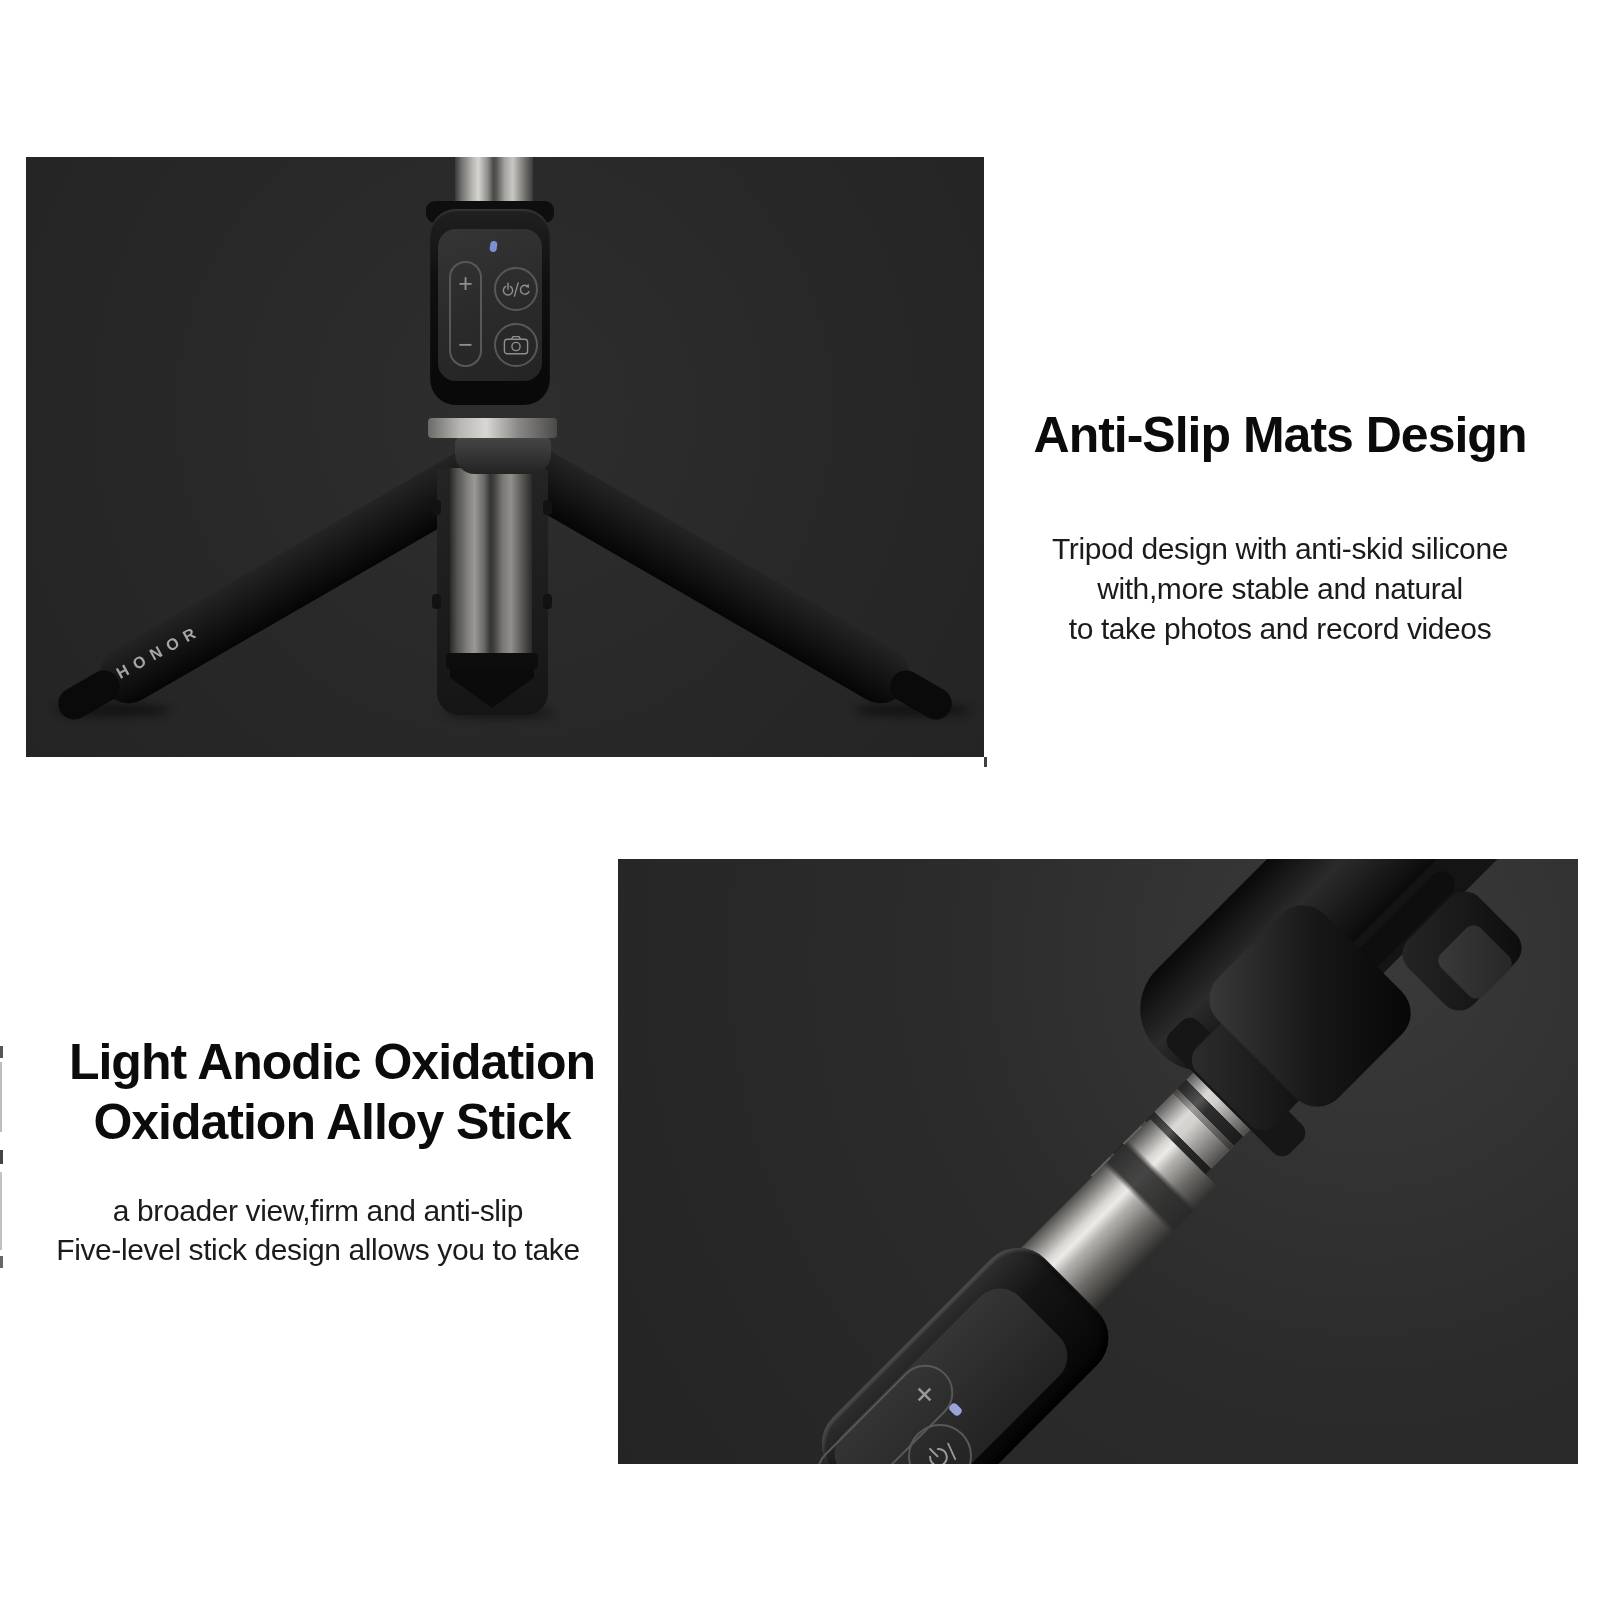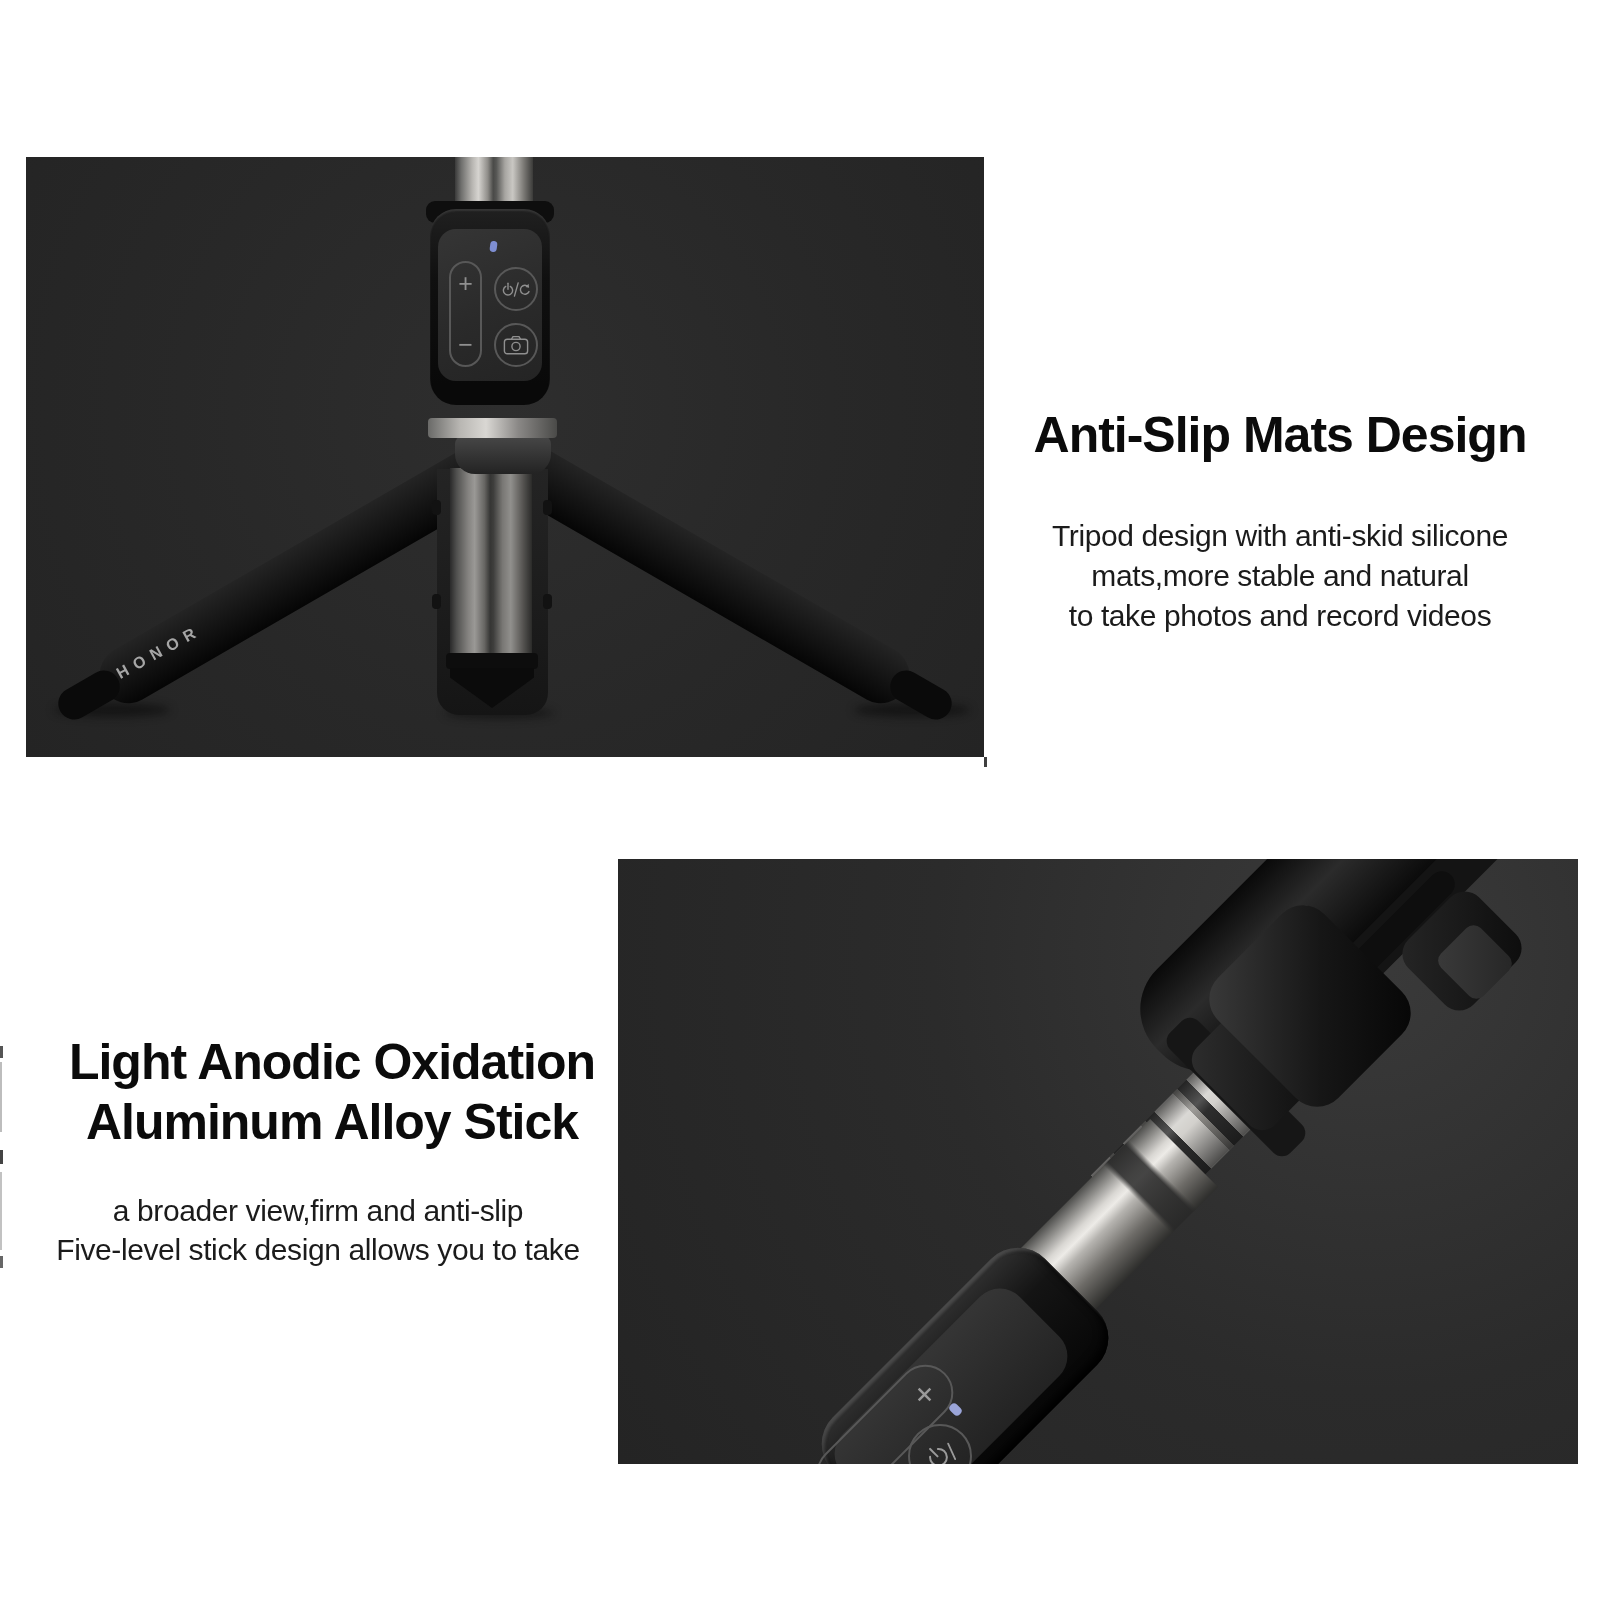--- a/index.html
+++ b/index.html
@@ -88,29 +88,29 @@
     <div class="abs btn-circle" style="left:468px;top:166px;">
       <svg width="26" height="22" viewBox="0 0 26 22">
         <rect x="1.4" y="5.2" width="23.2" height="14.6" rx="2.8" fill="none" stroke="#8f8f8f" stroke-width="1.4"></rect>
         <path d="M8.5 5.2 L10 2.6 H16 L17.5 5.2" fill="none" stroke="#8f8f8f" stroke-width="1.4"></path>
         <circle cx="13" cy="12.5" r="4.1" fill="none" stroke="#8f8f8f" stroke-width="1.4"></circle>
       </svg>
     </div>
   </div>
 
   <div class="abs headline" style="left:990px;top:405px;width:580px;">Anti-Slip Mats Design</div>
-  <div class="abs bodytext" style="left:990px;top:516px;width:580px;">
+  <div class="abs bodytext" style="left:990px;top:529px;width:580px;">
     <div>Tripod design with anti-skid silicone</div>
-    <div>mats,more stable and natural</div>
+    <div>with,more stable and natural</div>
     <div>to take photos and record videos</div>
   </div>
 
   <div class="abs headline" style="left:42px;top:1032px;width:580px;">
     <div>Light Anodic Oxidation</div>
-    <div>Aluminum Alloy Stick</div>
+    <div>Oxidation Alloy Stick</div>
   </div>
   <div class="abs bodytext" style="left:28px;top:1191px;width:580px;line-height:39px;">
     <div>a broader view,firm and anti-slip</div>
     <div>Five-level stick design allows you to take</div>
   </div>
 
   <div id="bottom-panel" class="abs">
 
     <div class="abs r45" style="left:660px;top:-25px;width:320px;height:70px;border-radius:35px;background:#141414;"></div>
     <div class="abs r45" style="left:480px;top:-16px;width:420px;height:120px;border-radius:56px;background:linear-gradient(180deg,#090909,#2b2b2b 45%,#0b0b0b);"></div>

